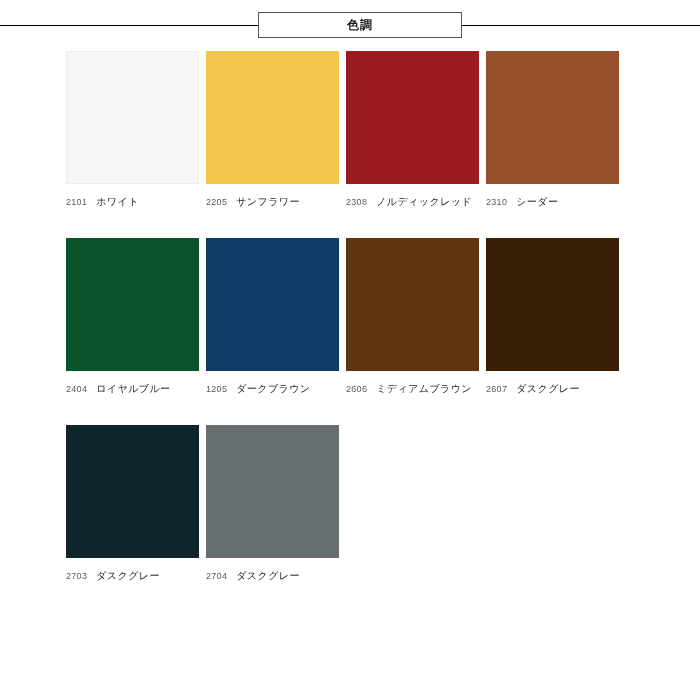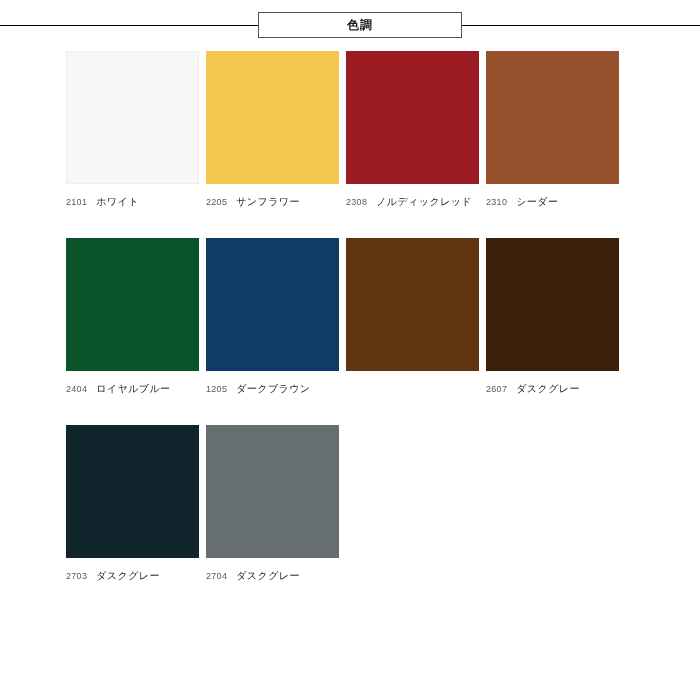--- a/index.html
+++ b/index.html
@@ -124,20 +124,21 @@
       <div class="swatch-cell">
         <div class="swatch-chip" style="background: rgb(9, 82, 42);"></div>
         <div class="swatch-label"><span class="swatch-code">2404</span><span class="swatch-name">ロイヤルブルー</span></div>
       </div>
       <div class="swatch-cell">
         <div class="swatch-chip" style="background: rgb(15, 59, 101);"></div>
         <div class="swatch-label"><span class="swatch-code">1205</span><span class="swatch-name">ダークブラウン</span></div>
       </div>
       <div class="swatch-cell">
         <div class="swatch-chip" style="background: rgb(95, 52, 17);"></div>
+        <div class="swatch-label"><span class="swatch-code">2606</span><span class="swatch-name">ミディアムブラウン</span></div>
       </div>
       <div class="swatch-cell">
         <div class="swatch-chip" style="background: rgb(58, 32, 8);"></div>
         <div class="swatch-label"><span class="swatch-code">2607</span><span class="swatch-name">ダスクグレー</span></div>
       </div>
     </div>
     <div class="swatch-row">
       <div class="swatch-cell">
         <div class="swatch-chip" style="background: rgb(16, 36, 43);"></div>
         <div class="swatch-label"><span class="swatch-code">2703</span><span class="swatch-name">ダスクグレー</span></div>

